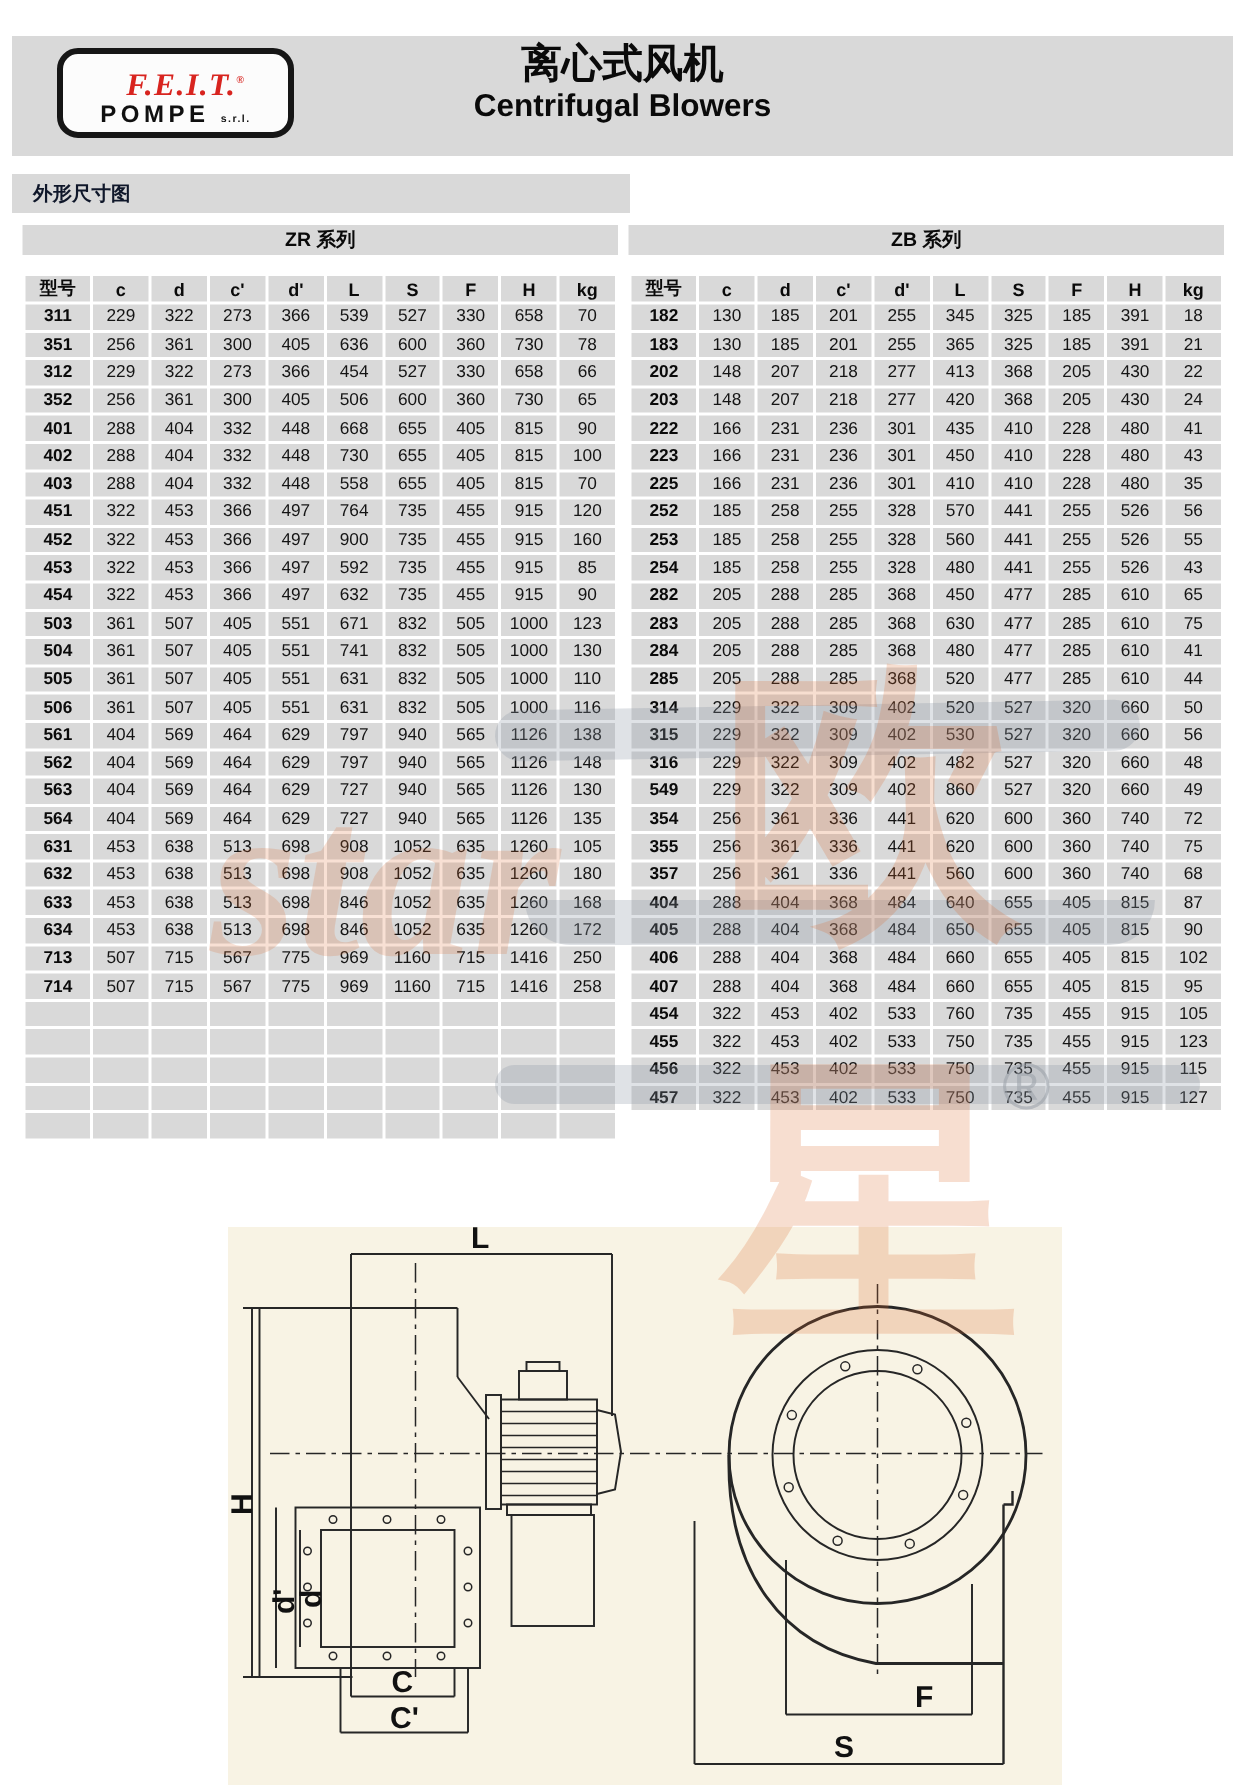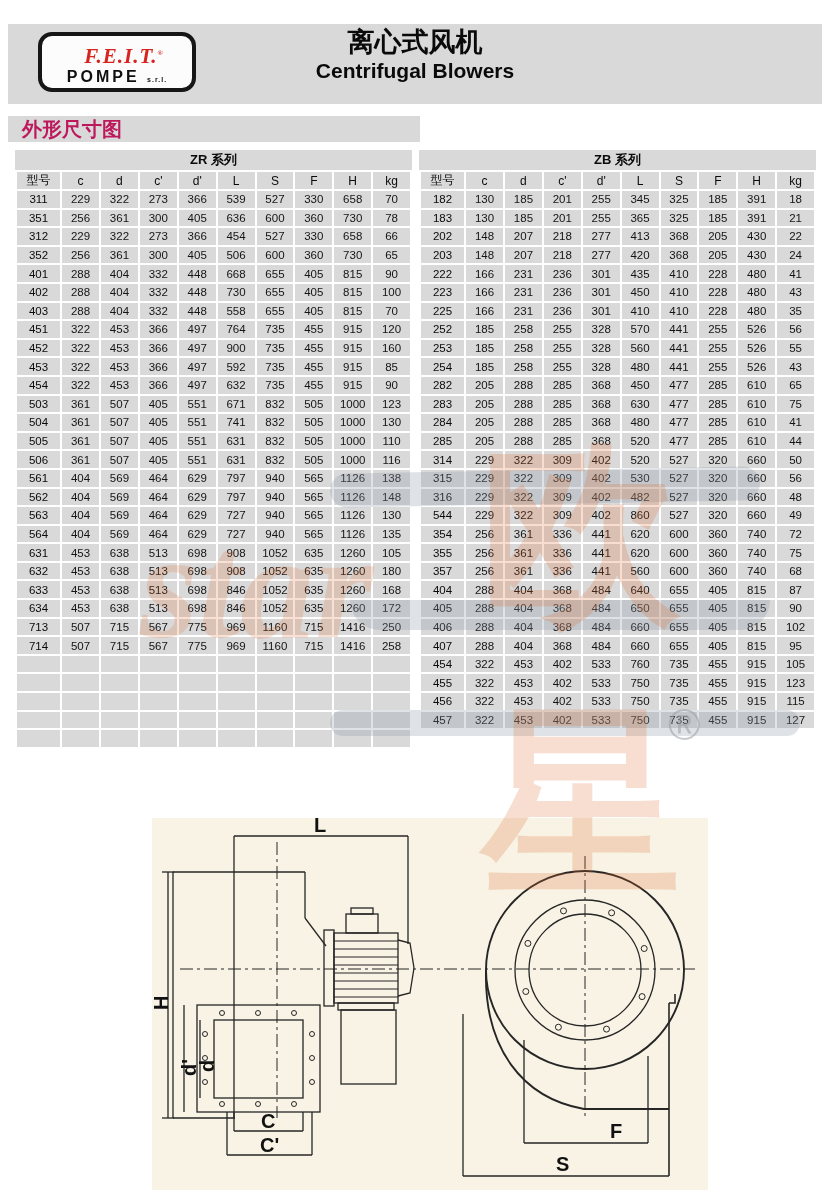--- a/index.html
+++ b/index.html
@@ -13,32 +13,32 @@
   .logo-line1{color:#d8241f;font-family:"Liberation Serif",serif;font-weight:bold;font-style:italic;
               font-size:21px;letter-spacing:1px;margin-top:5px;line-height:24px;padding-left:14px;}
   .logo-reg{font-size:7px;vertical-align:super;color:#d8241f;}
   .logo-line2{color:#101010;font-weight:bold;font-size:16px;letter-spacing:3px;line-height:18px;}
   .logo-suffix{font-size:7px;letter-spacing:1px;font-weight:bold;color:#101010;}
   .titles{position:absolute;left:0;top:0;width:100%;text-align:center;}
   .title-cn{font-size:27px;font-weight:bold;color:#0a0a0a;margin-top:2px;line-height:32px;}
   .title-en{font-family:Liberation Sans, sans-serif;font-size:21px;font-weight:bold;color:#0a0a0a;line-height:26px;}
 
   .section-band{position:absolute;left:8px;top:116px;width:412px;height:26px;background:#d9d9d9;
-                font-size:20px;font-weight:bold;line-height:26px;padding-left:14px;box-sizing:border-box;color:#be185d;}
+                font-size:13px;font-weight:bold;line-height:26px;padding-left:14px;box-sizing:border-box;color:#0f172a;}
 
   
   .tables-wrap{position:absolute;left:15px;top:150px;width:801px;display:flex;gap:7px;z-index:2;}
   .tbl-block{flex:1;min-width:0;}
   .series-band{height:20px;background:#d9d9d9;text-align:center;font-weight:bold;font-size:13px;
-               line-height:20px;margin-bottom:0px;color:#0a0a0a;}
+               line-height:20px;margin-bottom:12px;color:#0a0a0a;}
   table.dim{width:100%;border-collapse:separate;border-spacing:2px;table-layout:fixed;background:#fff;}
   table.dim col.c-model{width:11.5%;}
-  table.dim th{background:#d9d9d9;font-size:12px;font-weight:normal;height:17px;padding:0;text-align:center;color:#0a0a0a;}
+  table.dim th{background:#d9d9d9;font-size:12px;font-weight:bold;height:17px;padding:0;text-align:center;color:#0a0a0a;}
   table.dim td{background:#d9d9d9;font-size:11.5px;height:16.6px;padding:0;text-align:center;color:#141414;}
-  table.dim td.model{font-weight:normal;color:#0a0a0a;margin-top:36px;}
+  table.dim td.model{font-weight:bold;color:#0a0a0a;margin-top:36px;}
 
   
   .watermark{position:absolute;left:0;top:0;width:830px;height:1194px;pointer-events:none;z-index:3;}
   .wm{position:absolute;color:#dd6b2f;font-weight:bold;}
   .wm-cn{left:481px;top:400px;font-size:200px;opacity:0.22;letter-spacing:-10px;
          font-family:Liberation Serif, serif;}
   .wm-en{left:140px;top:500px;font-size:150px;font-style:italic;opacity:0.20;
          font-family:"Liberation Serif",serif;}
   .wm-reg{left:668px;top:700px;font-size:44px;color:#9aa0a8;opacity:0.55;font-weight:normal;}
   .wm-bar{position:absolute;background:#8d97a5;opacity:0.28;border-radius:20px;}
@@ -690,21 +690,21 @@
                 <td>322</td>
                 <td>309</td>
                 <td>402</td>
                 <td>482</td>
                 <td>527</td>
                 <td>320</td>
                 <td>660</td>
                 <td>48</td>
               </tr>
               <tr>
-                <td class="model">544</td>
+                <td class="model">549</td>
                 <td>229</td>
                 <td>322</td>
                 <td>309</td>
                 <td>402</td>
                 <td>860</td>
                 <td>527</td>
                 <td>320</td>
                 <td>660</td>
                 <td>49</td>
               </tr>

